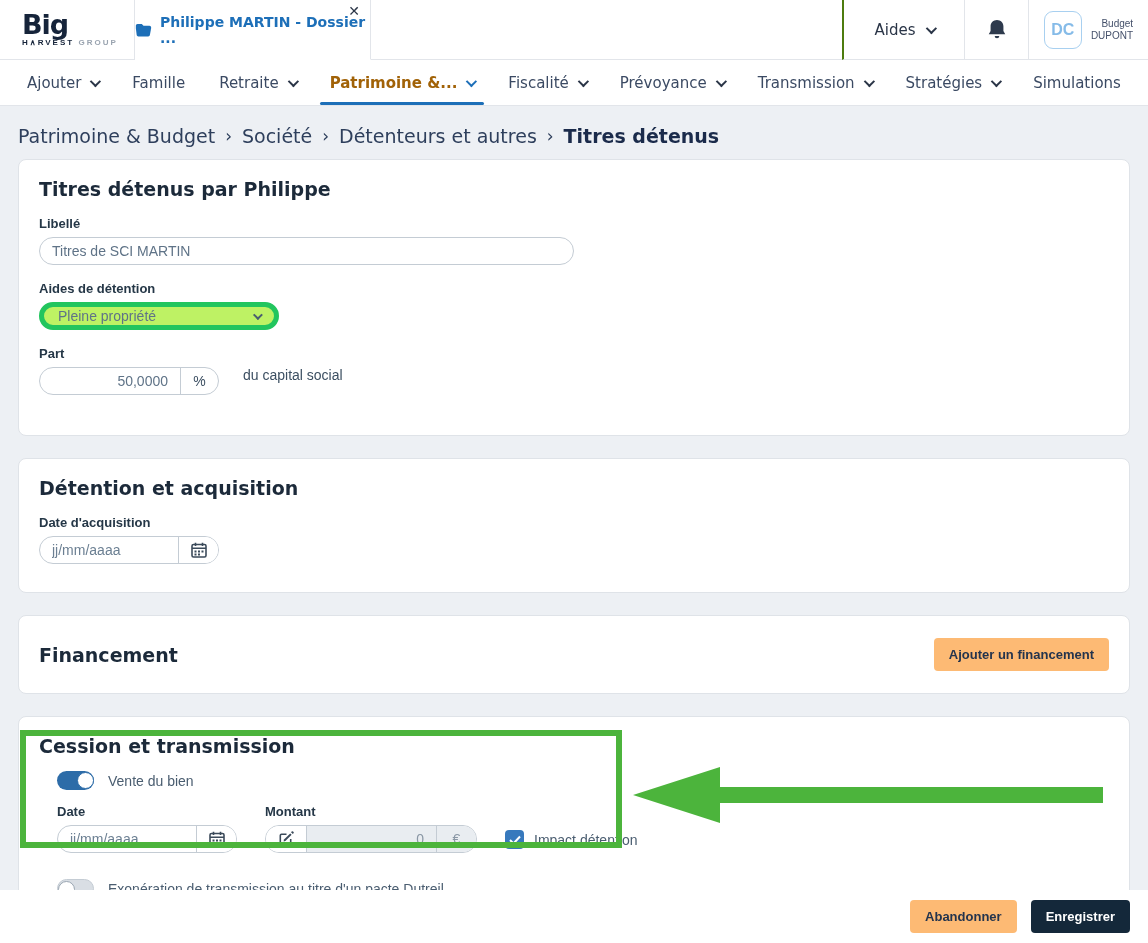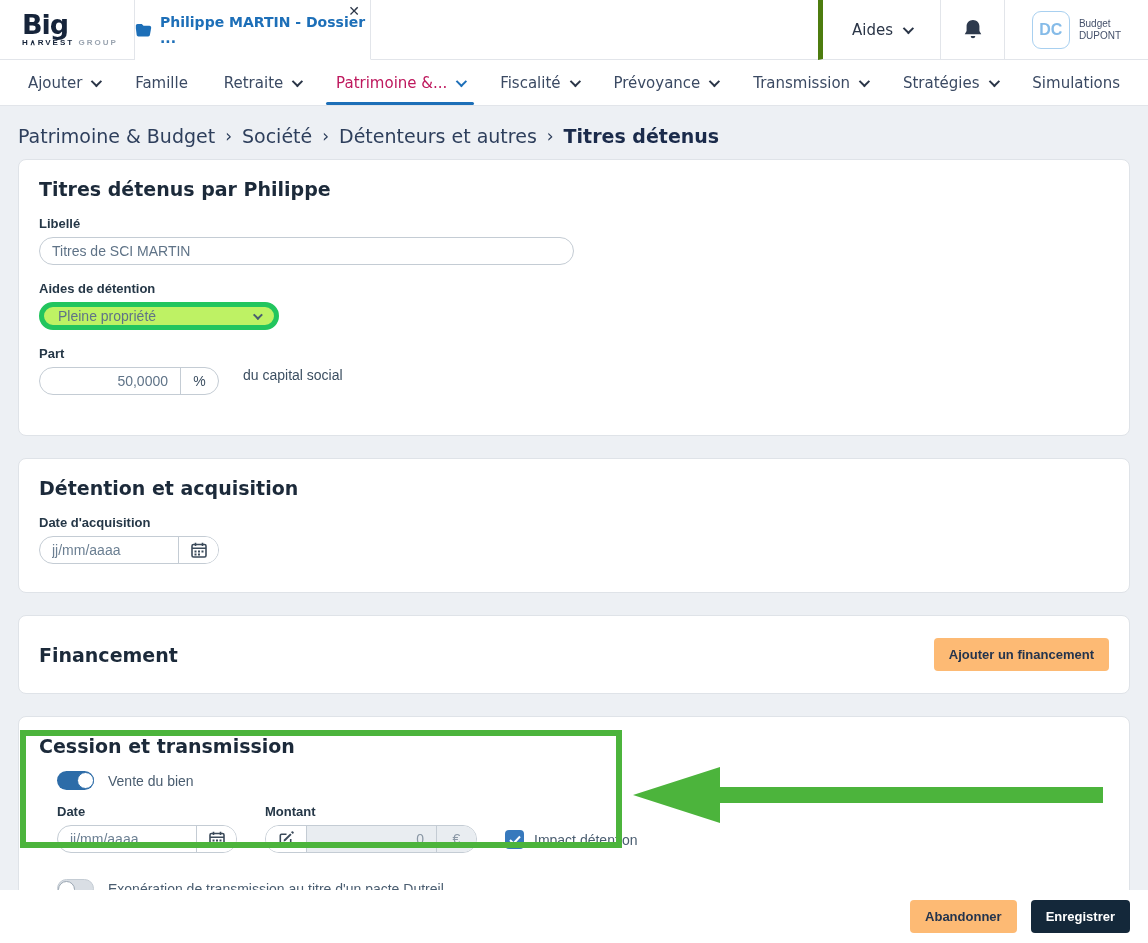--- a/index.html
+++ b/index.html
@@ -11,35 +11,35 @@
   .header > div { border-bottom:1px solid #e2e5ea; }
   .logo-box { width:135px; border:1px solid #e2e5ea; border-top:none; border-left:none; display:flex; flex-direction:column; justify-content:center; padding-left:22px; }
   .logo-word { font-family:"DejaVu Sans", sans-serif; font-weight:bold; font-size:27px; color:#16243a; line-height:26px; letter-spacing:-1px; }
   .logo-sub { font-size:8px; letter-spacing:2px; font-weight:bold; color:#16243a; }
   .logo-sub .lt { color:#9aa4b0; }
   .doc-tab { width:236px; border-right:1px solid #e2e5ea; border-bottom:1px solid #fff !important; position:relative; display:flex; align-items:center; justify-content:center; gap:8px; background:#fff; }
   .tab-close { position:absolute; top:4px; right:10px; font-size:14px; color:#2a3547; cursor:pointer; line-height:14px; }
   .tab-title { color:#1d6fb8; font-weight:bold; font-size:14px; font-family:"DejaVu Sans", sans-serif; }
   .header-spacer { flex:1; }
   .hdr-sec { display:flex; align-items:center; justify-content:center; }
-  .aides { width:122px; border-left:5px solid #4d7c0f; gap:10px; font-size:15px; color:#2a3547; font-family:"DejaVu Sans", sans-serif; cursor:pointer; }
+  .aides { width:122px; border-left:2px solid #4d7c0f; gap:10px; font-size:15px; color:#2a3547; font-family:"DejaVu Sans", sans-serif; cursor:pointer; }
   .bell-sec { width:64px; border-left:1px solid #e2e5ea; cursor:pointer; }
-  .user-sec { width:144px; border-left:1px solid #e2e5ea; gap:9px; }
+  .user-sec { width:120px; border-left:1px solid #e2e5ea; gap:9px;text-align:right; }
   .avatar { width:38px; height:38px; border:1px solid #a8d0f0; border-radius:9px; display:flex; align-items:center; justify-content:center; color:#85bbe8; font-size:16px; font-weight:bold; cursor:pointer; }
   .user-name { font-size:10px; color:#44506a; line-height:12px; }
 
   
   .chev { width:8px; height:8px; border-right:2px solid #2a3547; border-bottom:2px solid #2a3547; transform:rotate(45deg) translateY(-2px); display:inline-block; }
   .chev.blue { border-color:#1d6fb8; }
   .chev.slate { border-color:#4a5d70; width:7px; height:7px; }
 
   
   .nav { display:flex; height:46px; background:#fff; border-bottom:1px solid #e2e5ea; align-items:stretch; justify-content:space-around; padding:0 10px; font-family:"DejaVu Sans", sans-serif; }
   .nav-item { display:flex; align-items:center; gap:9px; font-size:15px; color:#3b4a63; cursor:pointer; position:relative; padding:0 4px; }
-  .nav-item.active { color:#be185d; font-weight:normal; }
+  .nav-item.active { color:#a16207; font-weight:bold; }
   .nav-item.active::after { content:""; position:absolute; left:-6px; right:-6px; bottom:0; height:3px; background:#1d6fb8; border-radius:2px; }
 
   
   .breadcrumb { padding:19px 18px 12px 18px; font-family:"DejaVu Sans", sans-serif; font-size:19px; color:#2e3f5c; display:flex; gap:10px; align-items:center; flex-wrap:wrap; }
   .breadcrumb .sep { color:#2e3f5c; font-size:17px; }
   .breadcrumb .current { font-weight:bold; color:#1b2b4b; }
   .bc-link { cursor:pointer; }
 
   
   .content { padding:0 18px; }

